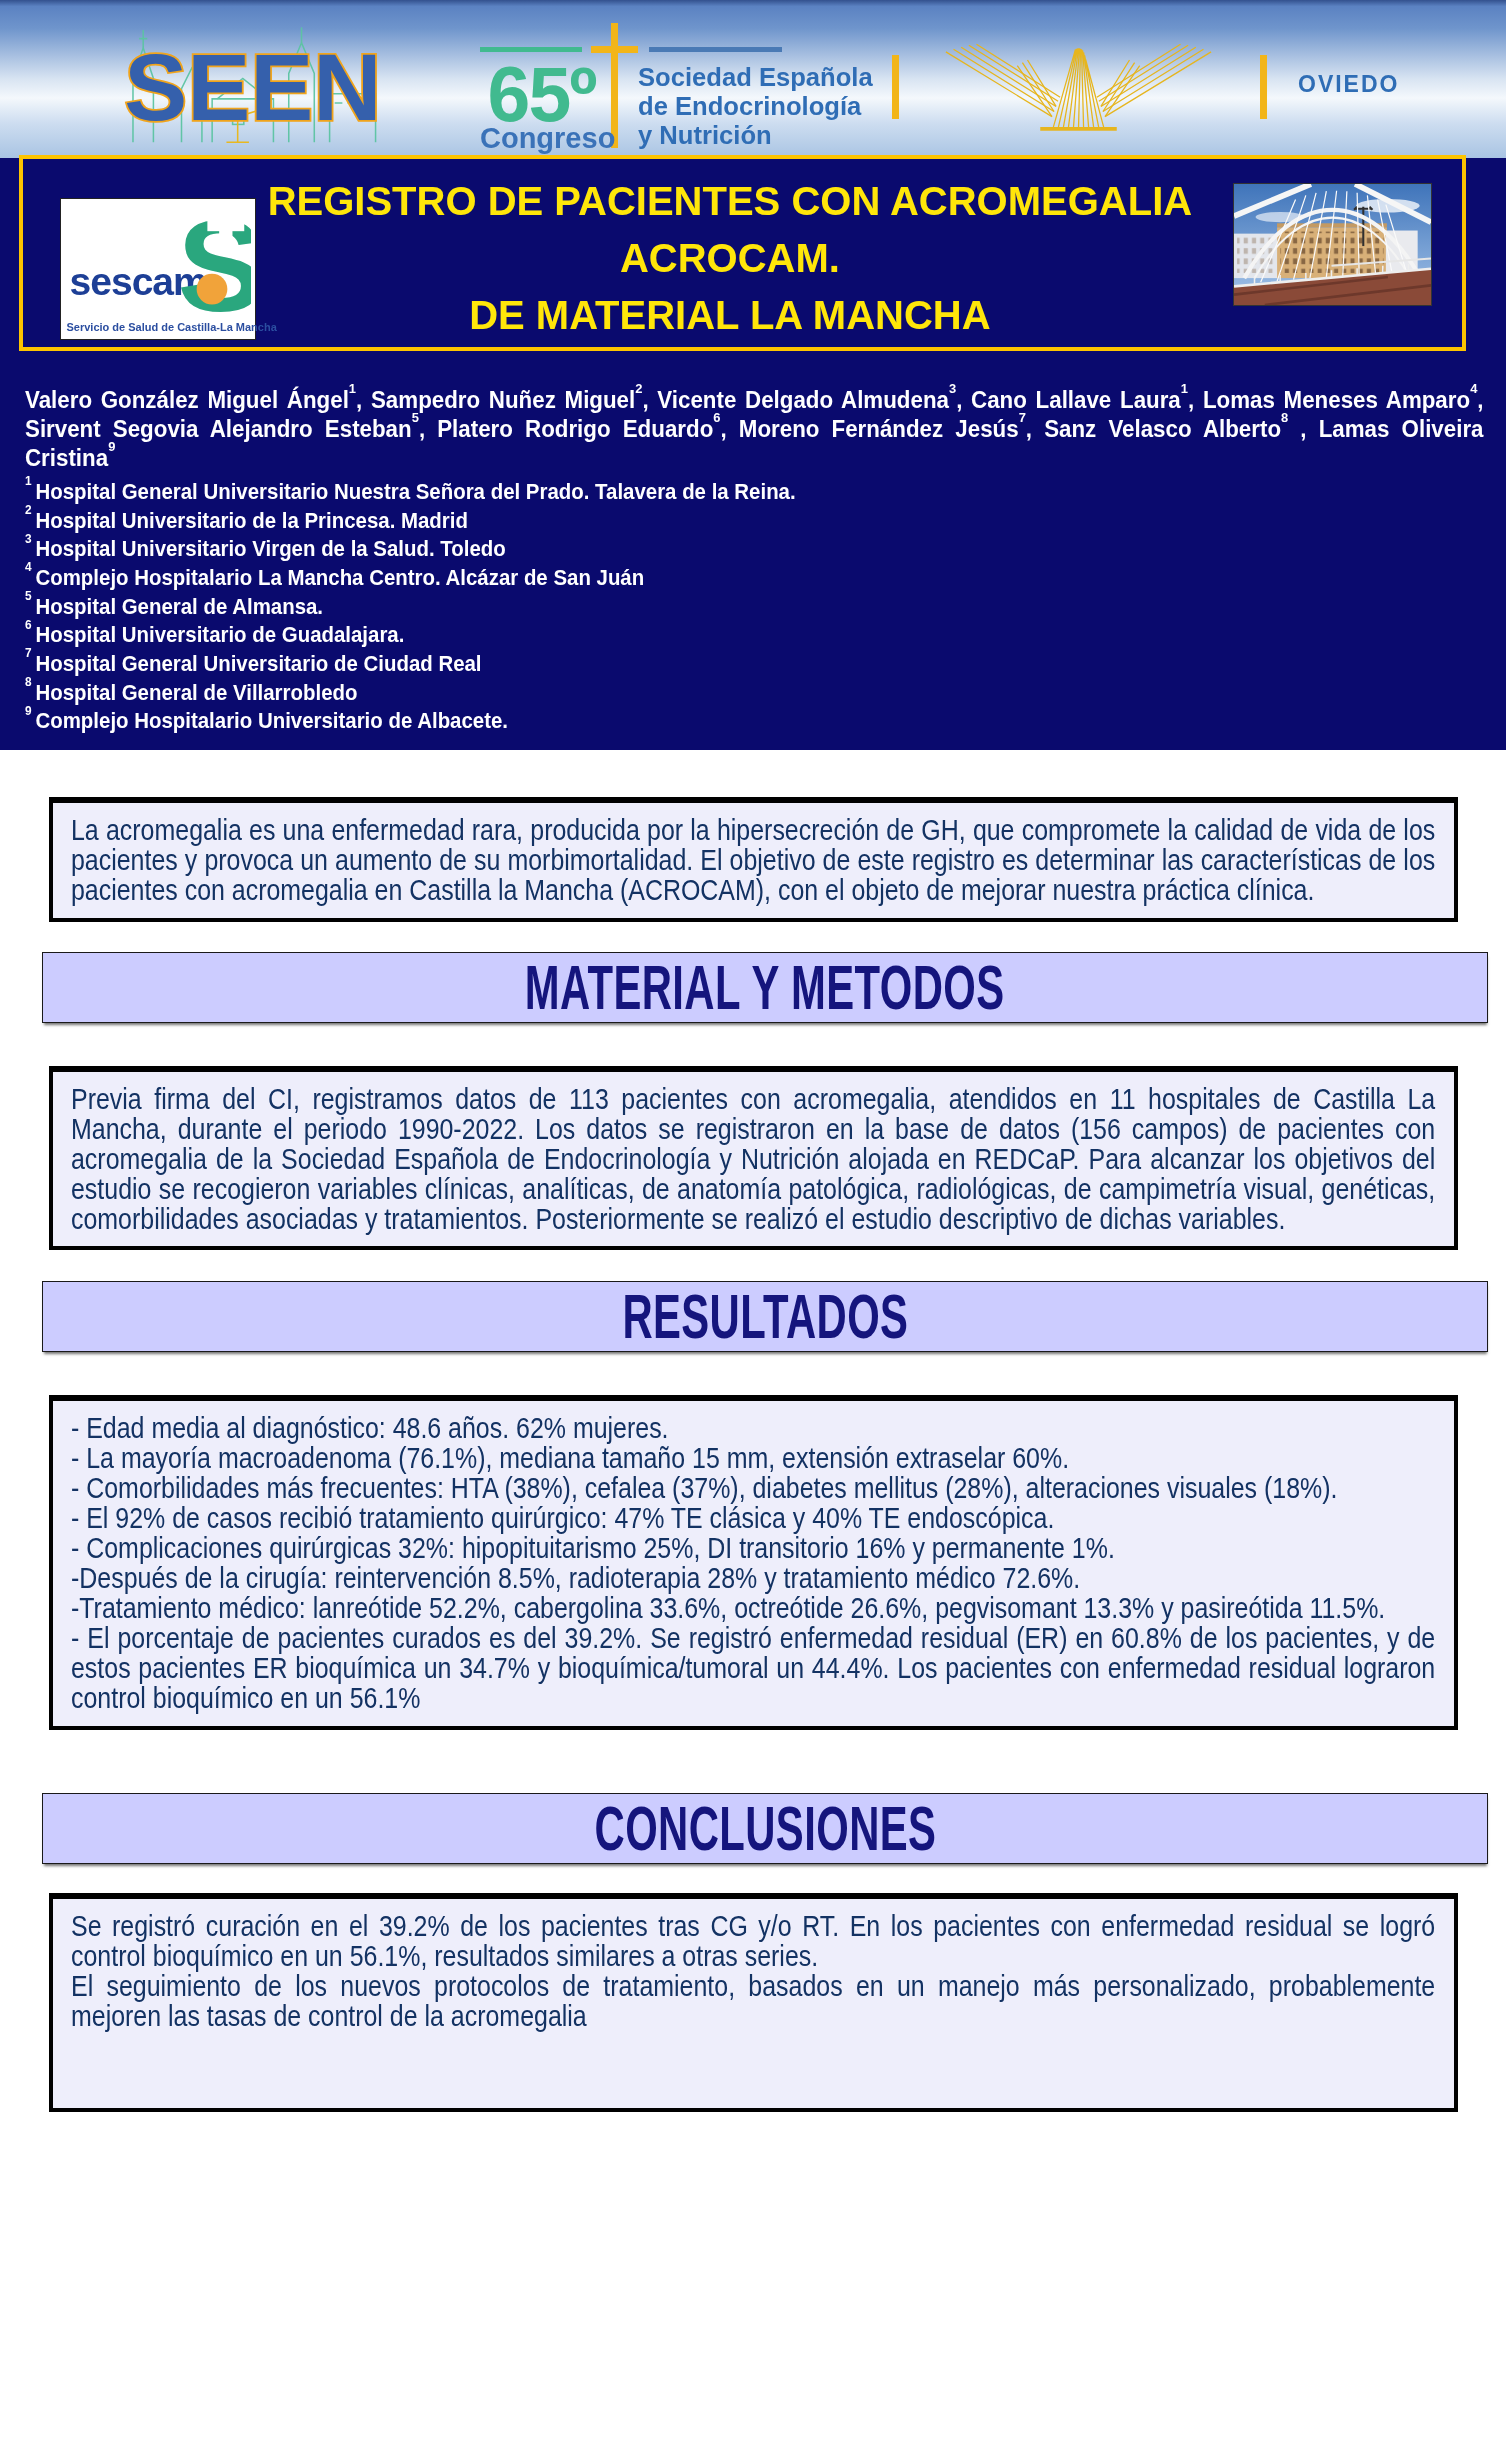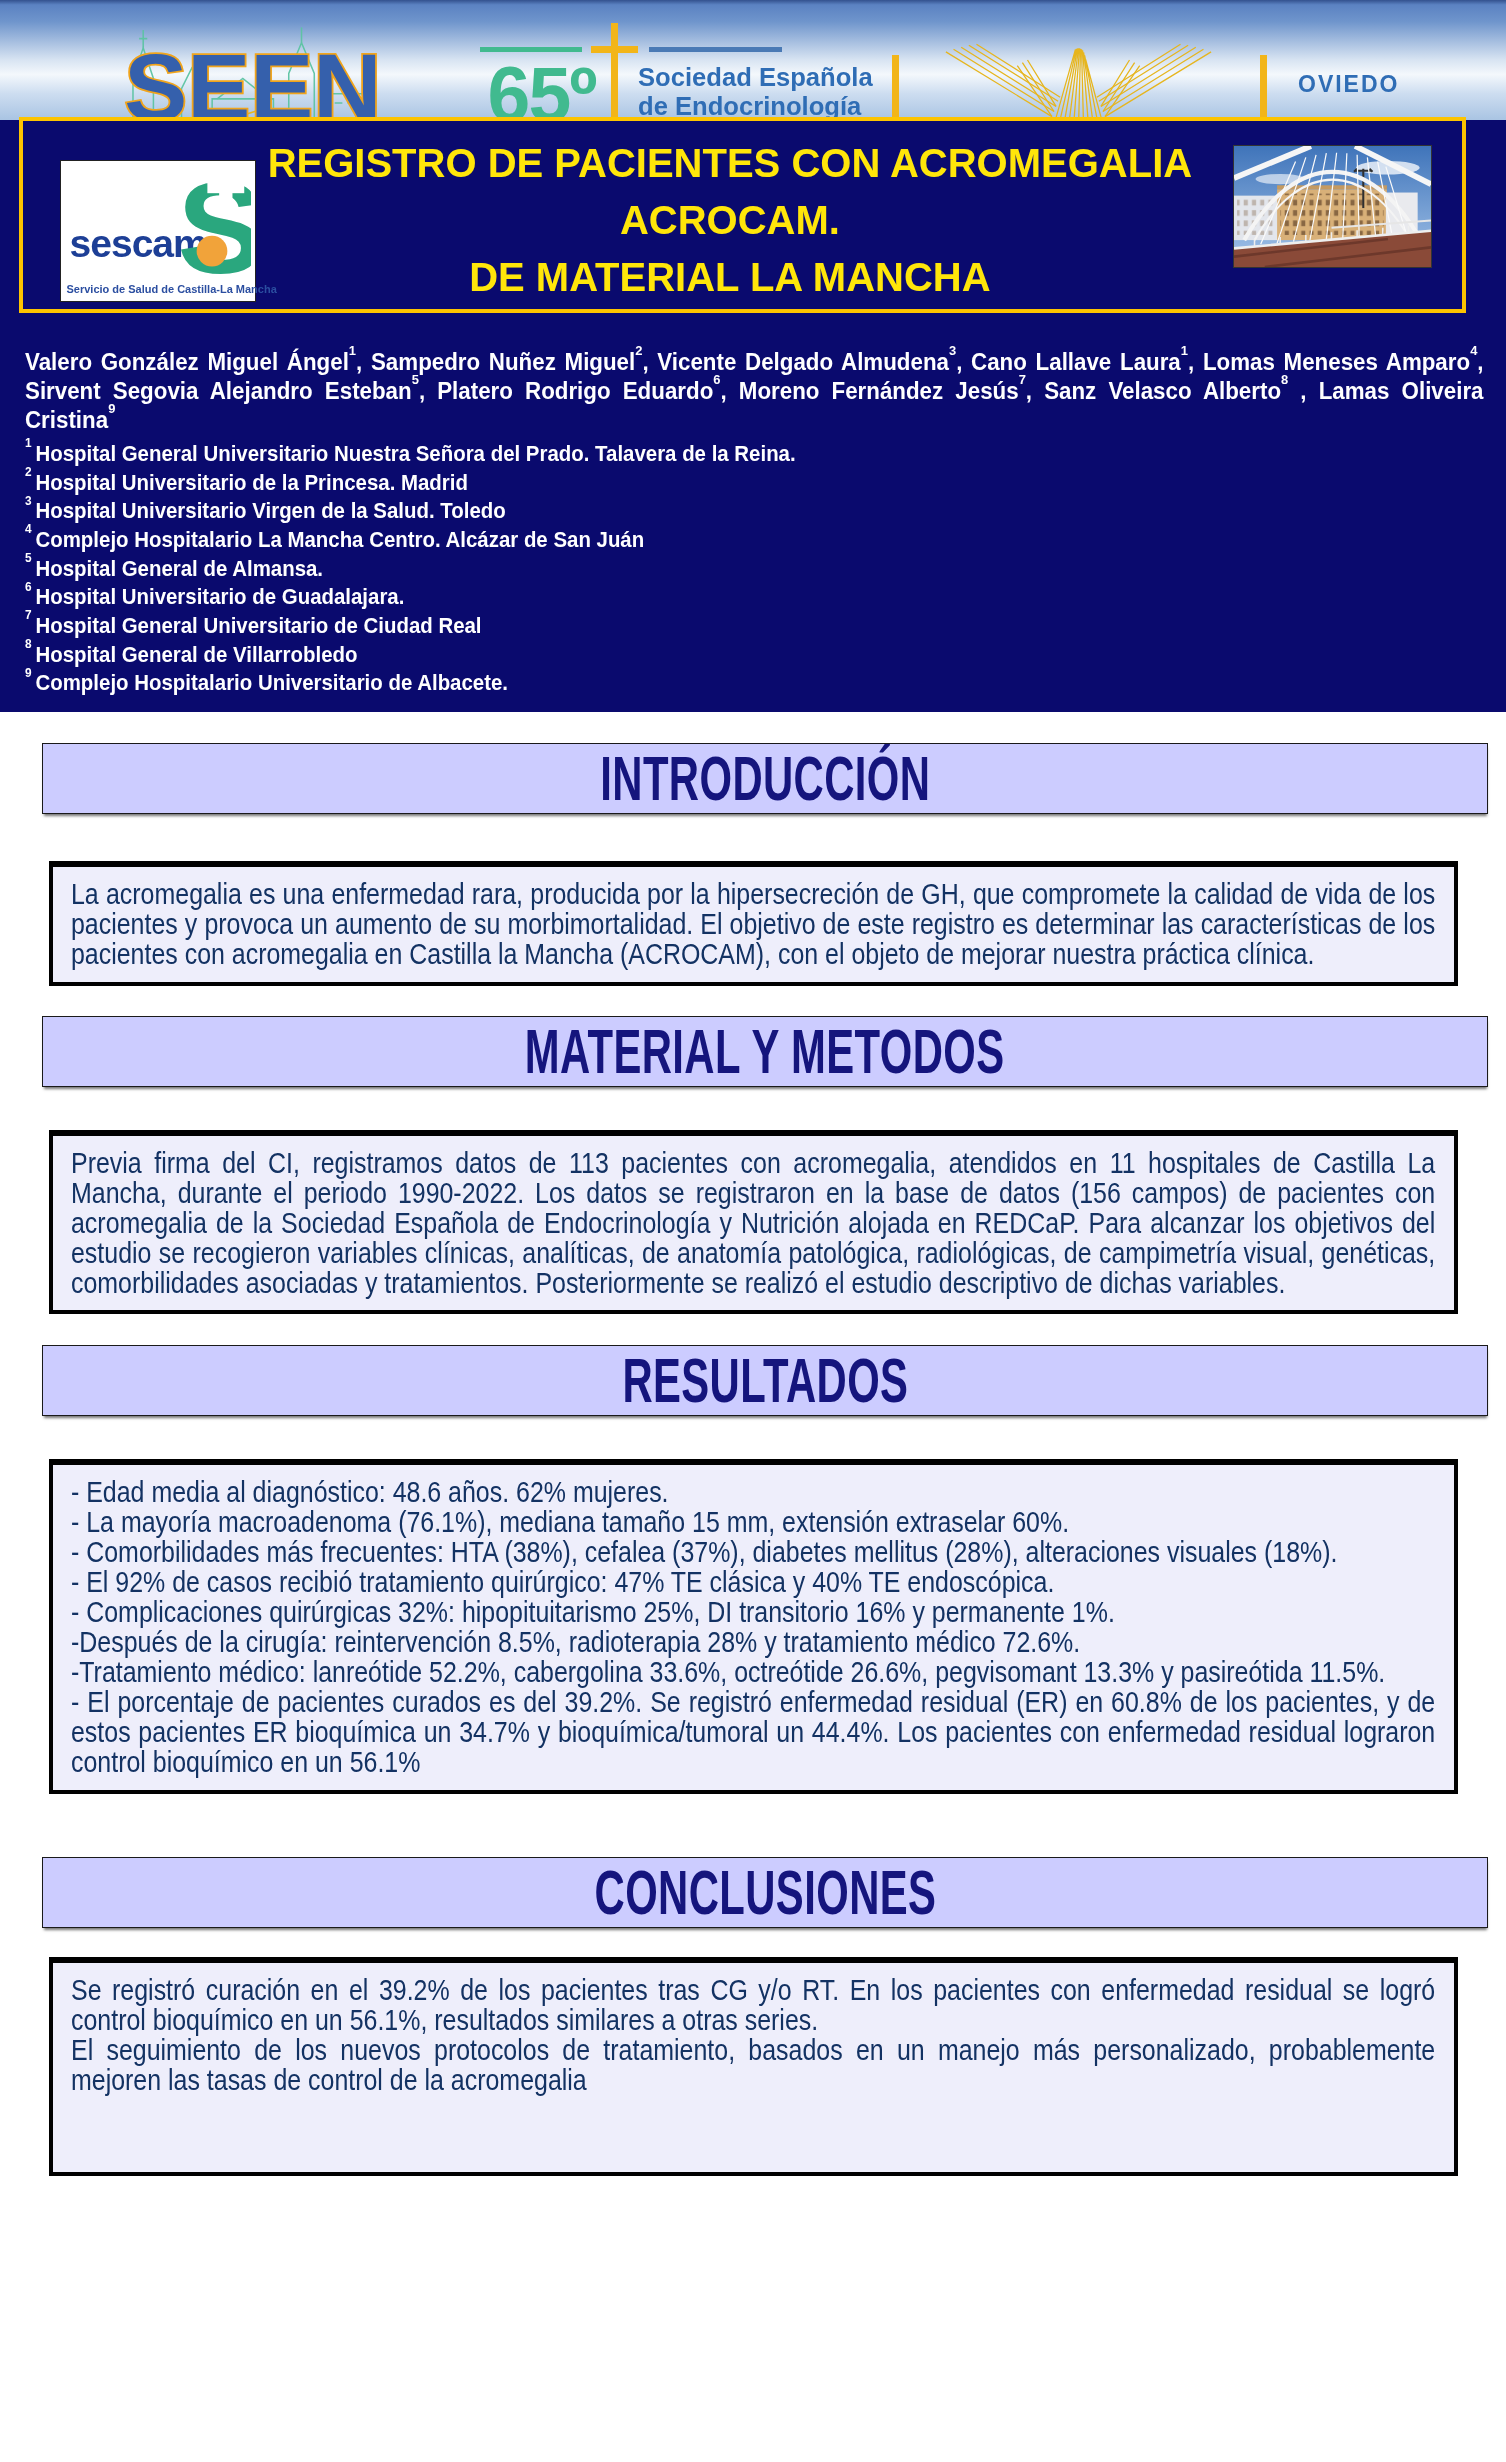--- a/index.html
+++ b/index.html
@@ -1,20 +1,20 @@
 <!DOCTYPE html>
 <html style="font-size:8.2px"><head>
 <meta charset="utf-8">
 <style>
   html,body{margin:0;padding:0;background:#ffffff;}
   #poster{position:relative;width:1507px;height:2462px;background:#ffffff;overflow:hidden;
           font-family:"Liberation Sans",sans-serif;}
 
   
-  #banner{position:relative;width:100%;height:120px;
+  #banner{position:relative;width:100%;height:158px;
     background:linear-gradient(180deg,#33518e 0%,#5b82c2 4%,#6f95cc 18%,#d8e4f2 50%,#f4f8fc 62%,#cdddf0 78%,#a9c4e3 100%);}
   .abs{position:absolute;}
   #congress-block{left:480px;top:14.3px;width:424px;height:137px;}
   .deco-line{position:absolute;height:5.1px;top:33px;}
   #line-green{left:0;width:102px;background:#41ba8f;}
   #line-blue{left:169px;width:133px;background:#4a7ab5;}
   #plus-h{position:absolute;left:111px;top:32px;width:47px;height:6.6px;background:#f2b519;}
   #plus-v{position:absolute;left:131px;top:9.2px;width:6.6px;height:125px;background:#f2b519;}
   #congress-number{position:absolute;left:0;top:36px;width:123px;text-align:center;
     font-size:77px;font-weight:bold;color:#41ba8f;letter-spacing:-2px;}
@@ -192,23 +192,20 @@
         <div class="aff-row"><sup>5</sup><span>Hospital General de Almansa.</span></div>
         <div class="aff-row"><sup>6</sup><span>Hospital Universitario de Guadalajara.</span></div>
         <div class="aff-row"><sup>7</sup><span>Hospital General Universitario de Ciudad Real</span></div>
         <div class="aff-row"><sup>8</sup><span>Hospital General de Villarrobledo</span></div>
         <div class="aff-row"><sup>9</sup><span>Complejo Hospitalario Universitario de Albacete.</span></div>
       </div>
   </div>
 
   <div id="white-area">
 
-    <div class="band" id="band-intro">
-      <span class="band-label">INTRODUCCIÓN</span>
-    </div>
     <div class="tbox" id="box-intro">
       <div class="nx86">
         <p class="body-par">La acromegalia es una enfermedad rara, producida por la hipersecreción de GH, que compromete la calidad de vida de los pacientes y provoca un aumento de su morbimortalidad. El objetivo de este registro es determinar las características de los pacientes con acromegalia en Castilla la Mancha (ACROCAM), con el objeto de mejorar nuestra práctica clínica.</p>
       </div>
     </div>
 
     <div class="band" id="band-material">
       <span class="band-label">MATERIAL Y METODOS</span>
     </div>
     <div class="tbox" id="box-material">

